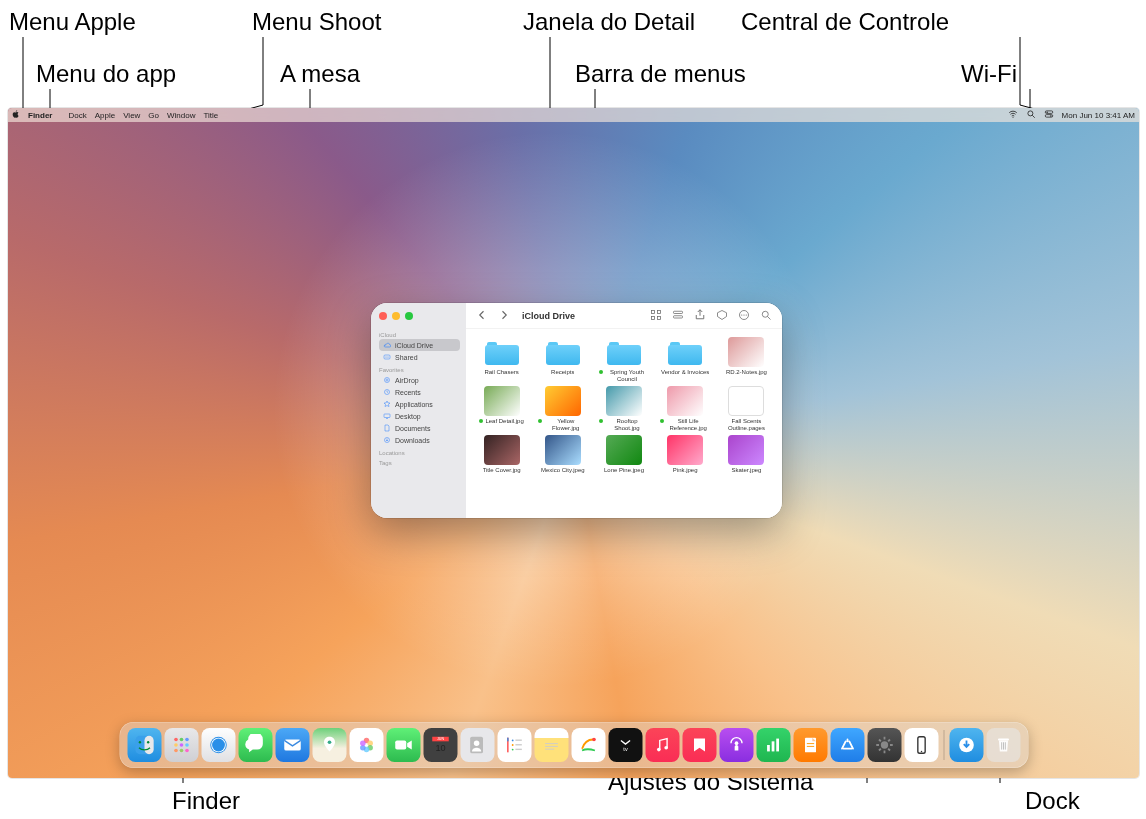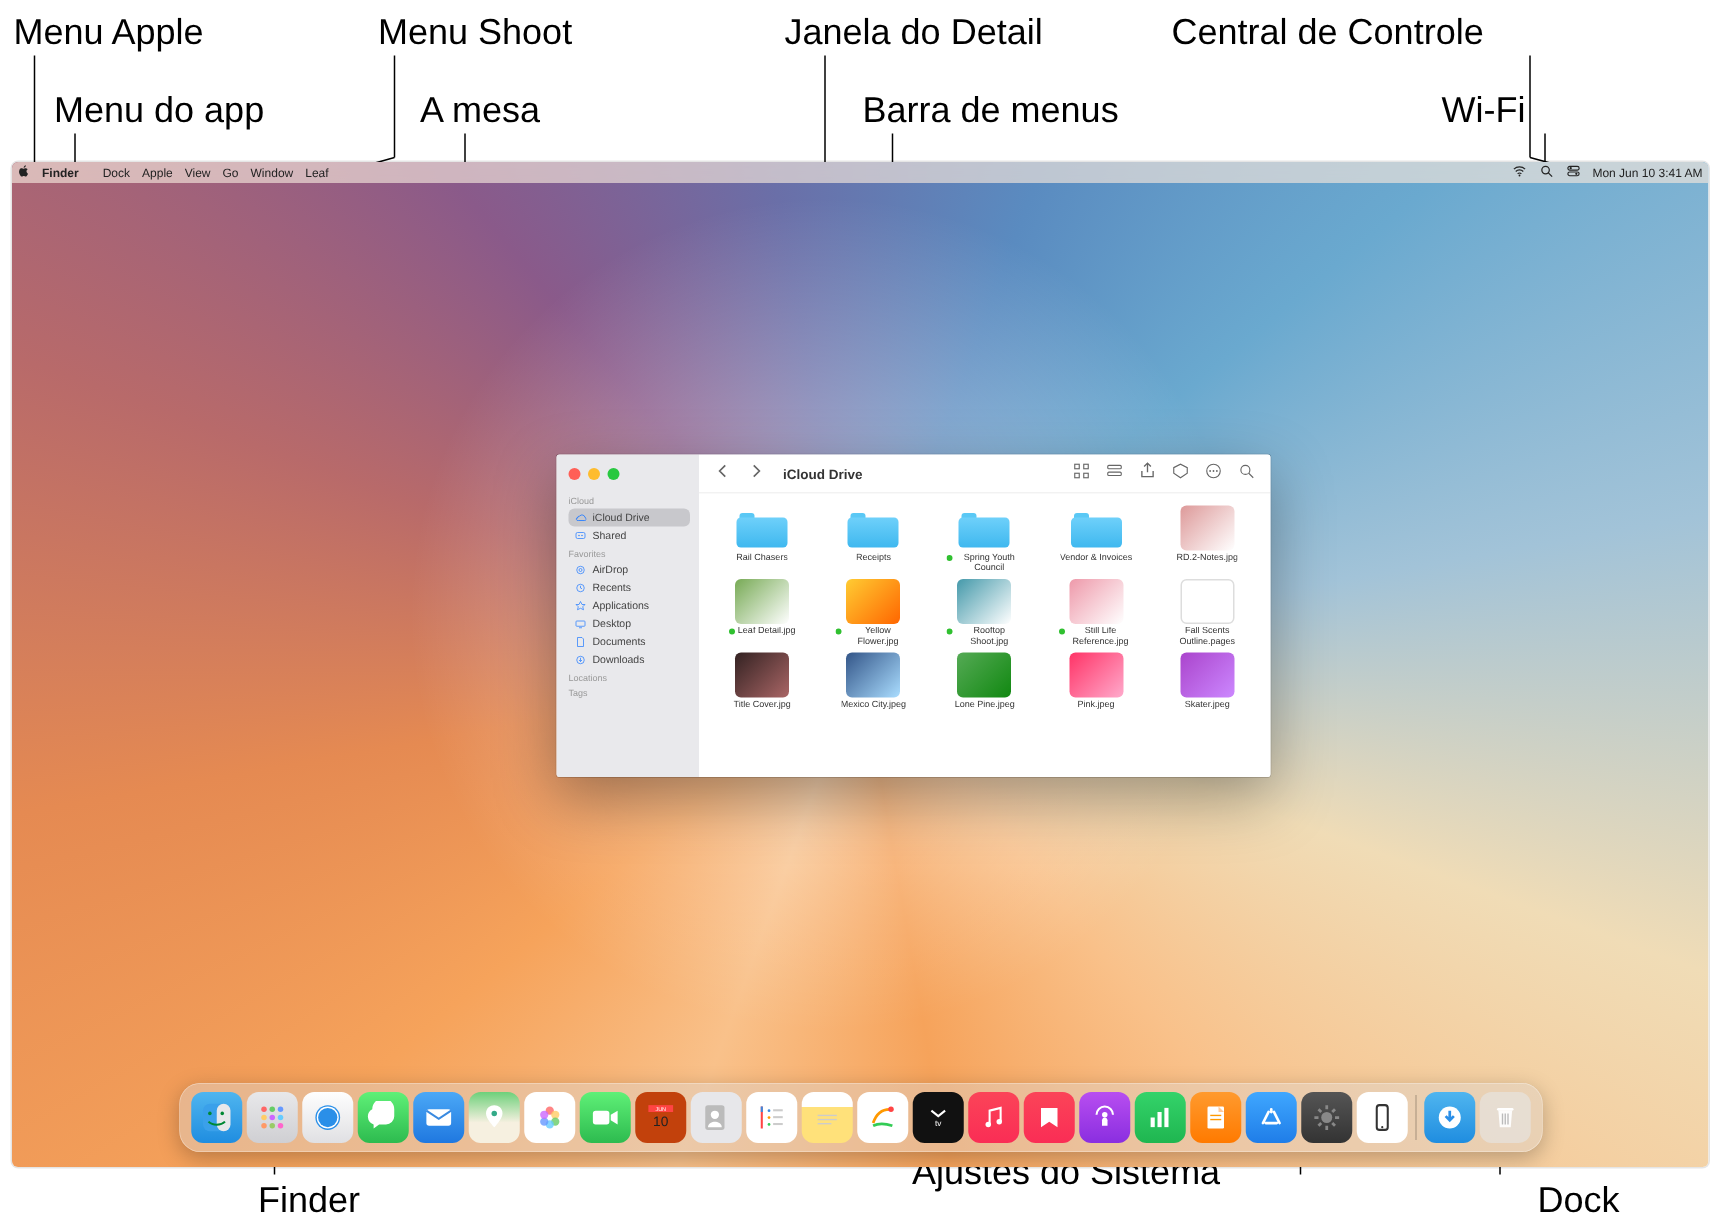--- a/index.html
+++ b/index.html
@@ -14,21 +14,21 @@
   #6a6fa8 150deg,#5a8bc0 180deg,#6aa9cf 210deg,#a2c3d8 240deg,#f0dcb6 270deg,
   #f9c18a 300deg,#f6a35b 330deg,#f9c18a 360deg)}
 .wallpaper::before{content:"";position:absolute;inset:0;background:radial-gradient(circle at 48% 45%,rgba(255,255,255,.55),rgba(255,255,255,0) 40%)}
 .menubar{position:absolute;left:0;right:0;top:0;height:14px;background:rgba(245,230,220,.65);backdrop-filter:blur(10px);display:flex;align-items:center;font-size:8px;color:#222;padding:0 4px}
 .menubar .mb-left{display:flex;align-items:center;gap:8px}
 .menubar .mb-right{margin-left:auto;display:flex;align-items:center;gap:8px}
 .mb-item{cursor:default}
 .mb-app{font-weight:600}
 .apple-logo{width:8px;height:8px;display:inline-block}
 .status-ico{width:10px;height:10px;display:inline-block}
-.finder-win{position:absolute;left:363px;top:195px;width:476px;height:215px;background:rgba(242,242,244,.98);border-radius:2px;box-shadow:0 14px 40px rgba(0,0,0,.35),0 0 0 .5px rgba(0,0,0,.2);display:flex;overflow:hidden}
+.finder-win{position:absolute;left:363px;top:195px;width:411px;height:215px;background:rgba(242,242,244,.98);border-radius:16px;box-shadow:0 14px 40px rgba(0,0,0,.35),0 0 0 .5px rgba(0,0,0,.2);display:flex;overflow:hidden}
 .fw-sidebar{width:95px;background:rgba(232,232,235,.9);padding:6px 6px 6px 8px;font-size:7px;color:#555;display:flex;flex-direction:column;gap:2px}
 .traffic{display:flex;gap:5px;padding:3px 0 6px 0}
 .tl{width:8px;height:8px;border-radius:50%}
 .tl.r{background:#ff5f57}.tl.y{background:#febc2e}.tl.g{background:#28c840}
 .sb-sec{font-size:6px;color:#999;margin-top:4px;margin-bottom:1px;text-transform:none}
 .sb-item{display:flex;align-items:center;gap:4px;padding:2px 4px;border-radius:4px;color:#444}
 .sb-item.sel{background:#c8c8cc}
 .sb-ico{width:8px;height:8px;flex:none}
 .fw-main{flex:1;display:flex;flex-direction:column;background:#fff}
 .fw-toolbar{height:26px;display:flex;align-items:center;padding:0 10px;gap:8px;border-bottom:1px solid rgba(0,0,0,.05)}
@@ -61,21 +61,21 @@
 .dock-ico{width:34px;height:34px;border-radius:8px;display:flex;align-items:center;justify-content:center;font-size:16px;color:#fff;position:relative}
 .dock-sep{width:1px;height:30px;background:rgba(0,0,0,.2);margin:0 2px}
 .di-finder{background:linear-gradient(#4fb5ef,#1f8de0)}
 .di-launchpad{background:linear-gradient(#e8e8ea,#cfcfd3)}
 .di-safari{background:linear-gradient(#fefefe,#e0e0e3)}
 .di-messages{background:linear-gradient(#5ff077,#2dbb4f)}
 .di-mail{background:linear-gradient(#4ba8f6,#1f78e0)}
 .di-maps{background:linear-gradient(#6dd07a,#f6f0e0 60%)}
 .di-photos{background:#fff}
 .di-facetime{background:linear-gradient(#5ff077,#2dbb4f)}
-.di-cal{background:#c2410c}
+.di-cal{background:#404040}
 .di-contacts{background:#e7e7ea}
 .di-reminders{background:#fff}
 .di-notes{background:linear-gradient(#fff,#fff 30%,#ffe17a 30%)}
 .di-freeform{background:#fff}
 .di-tv{background:#111}
 .di-music{background:linear-gradient(#fb4458,#fa2d55)}
 .di-news{background:linear-gradient(#fb4458,#fa2d55)}
 .di-podcasts{background:linear-gradient(#b84ef0,#8a2ee0)}
 .di-numbers{background:linear-gradient(#34d36a,#1fb650)}
 .di-pages{background:linear-gradient(#ff9a2e,#ff7a00)}
@@ -88,21 +88,21 @@
 </style>
 </head>
 <body>
 
 <div class="callout" style="left:9px;top:8px">Menu Apple</div>
 <div class="callout" style="left:36px;top:60px">Menu do app</div>
 <div class="callout" style="left:252px;top:8px">Menu Shoot</div>
 <div class="callout" style="left:280px;top:60px">A mesa</div>
 <div class="callout" style="left:523px;top:8px">Janela do Detail</div>
 <div class="callout" style="left:575px;top:60px">Barra de menus</div>
-<div class="callout" style="left:781px;top:8px">Central de Controle</div>
+<div class="callout" style="left:741px;top:8px">Central de Controle</div>
 <div class="callout" style="left:961px;top:60px">Wi-Fi</div>
 <div class="callout" style="left:172px;top:787px">Finder</div>
 <div class="callout" style="left:608px;top:768px">Ajustes do Sistema</div>
 <div class="callout" style="left:1025px;top:787px">Dock</div>
 
 <svg class="leader" style="left:0;top:0" width="1146" height="819">
   <line x1="23" y1="37" x2="23" y2="117"></line>
   <line x1="50" y1="89" x2="50" y2="117"></line>
   <line x1="263" y1="37" x2="263" y2="105"></line>
     <line x1="263" y1="105" x2="206" y2="121"></line>
@@ -121,21 +121,21 @@
   <div class="wallpaper"></div>
 
   <div class="menubar">
     <div class="mb-left">
       <span class="mb-item">
         <svg class="apple-logo" viewBox="0 0 16 16">
             <path fill="#222" d="M11.3 8.4c0-1.8 1.5-2.7 1.6-2.7-0.9-1.3-2.2-1.4-2.7-1.5-1.1-.1-2.2.7-2.8.7s-1.5-.7-2.4-.6c-1.2 0-2.4.7-3 1.9-1.3 2.3-.3 5.6.9 7.4.6.9 1.4 1.9 2.4 1.8.9 0 1.3-.6 2.4-.6s1.4.6 2.4.6 1.6-.9 2.2-1.8c.7-1 1-2 1-2.1-.1 0-2-0.8-2-3.1zM9.7 2.7c.5-.6.8-1.5.7-2.3-.7 0-1.6.5-2.1 1.1-.5.5-.9 1.4-.8 2.2.8.1 1.7-.4 2.2-1z"></path>
           </svg>
       </span>
       <span class="mb-item mb-app">Finder</span>
-      <span id="mb-items"><span class="mb-item" style="margin-left: 8px;">Dock</span><span class="mb-item" style="margin-left: 8px;">Apple</span><span class="mb-item" style="margin-left: 8px;">View</span><span class="mb-item" style="margin-left: 8px;">Go</span><span class="mb-item" style="margin-left: 8px;">Window</span><span class="mb-item" style="margin-left: 8px;">Leaf</span></span>
+      <span id="mb-items"><span class="mb-item" style="margin-left: 8px;">Dock</span><span class="mb-item" style="margin-left: 8px;">Apple</span><span class="mb-item" style="margin-left: 8px;">View</span><span class="mb-item" style="margin-left: 8px;">Go</span><span class="mb-item" style="margin-left: 8px;">Window</span><span class="mb-item" style="margin-left: 8px;">Title</span></span>
     </div>
     <div class="mb-right">
       <span class="mb-item">
         <svg class="status-ico" viewBox="0 0 16 16">
             <path fill="none" stroke="#222" stroke-width="1.3" d="M2 6c3.3-3.3 8.7-3.3 12 0M4 8.5c2.2-2.2 5.8-2.2 8 0M6 11c1.1-1.1 2.9-1.1 4 0"></path>
             <circle cx="8" cy="12.8" r="1" fill="#222"></circle>
           </svg>
       </span>
       <span class="mb-item">
         <svg class="status-ico" viewBox="0 0 16 16">

